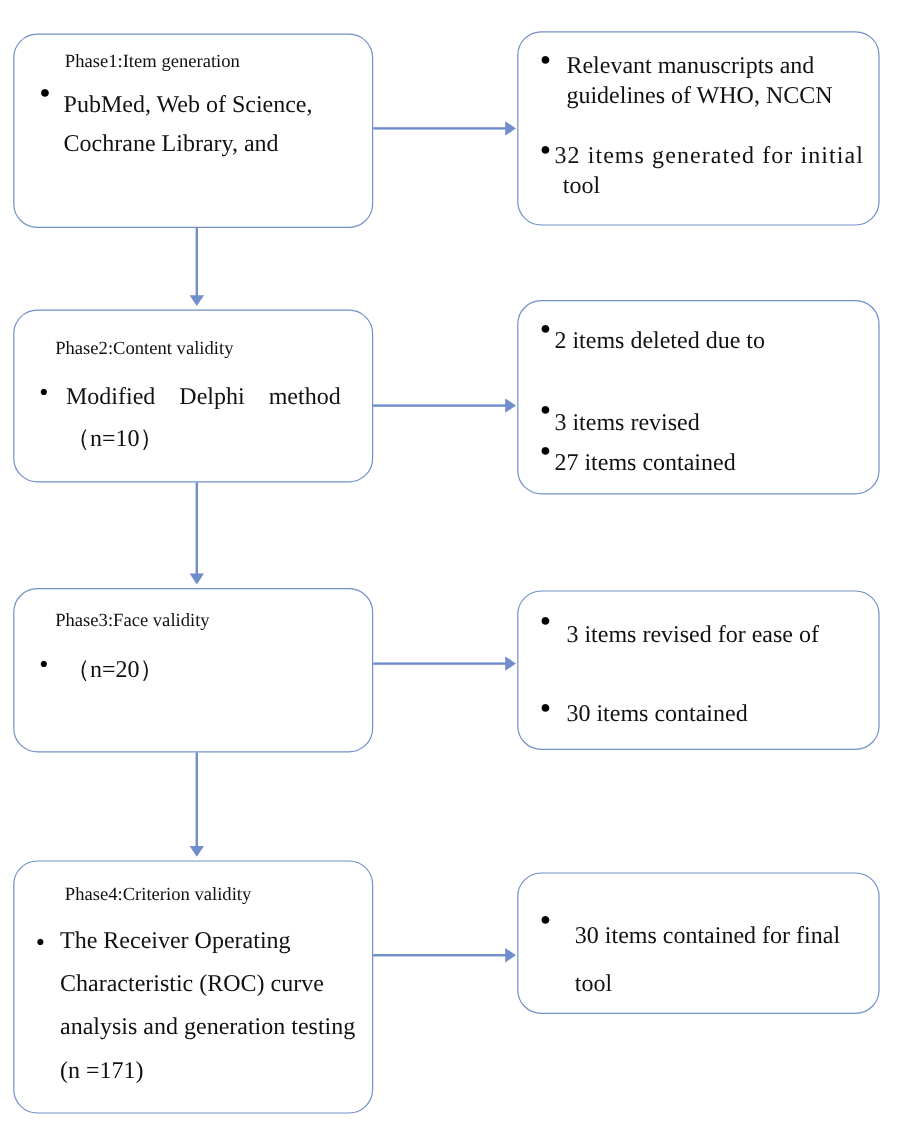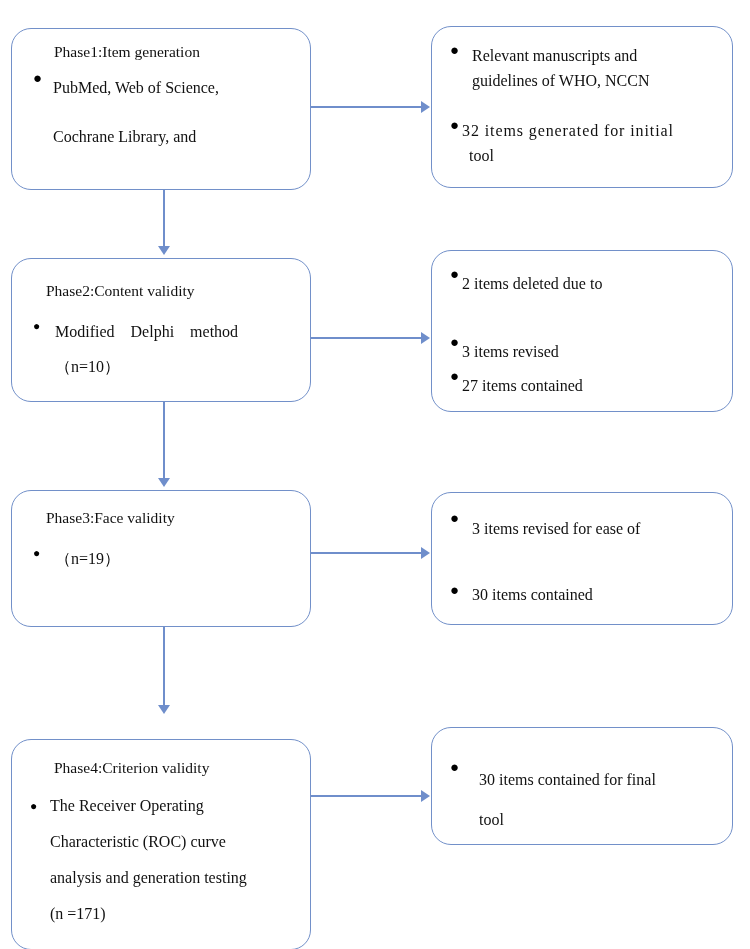--- a/index.html
+++ b/index.html
@@ -32,21 +32,21 @@
     align-items:flex-start;
   }
   .bullet-dot{
     flex:0 0 auto;
     color:#000;
     font-size:15px;
     line-height:1.0;
   }
   .bullet-text{
     flex:1 1 auto;
-    font-size:16px;
+    font-size:20px;
     color:#111;
   }
 
   
   .vline{
     position:absolute;
     width:2px;
     background:#6f8ecb;
   }
   .varrow{
@@ -74,21 +74,21 @@
 
 <div id="stage">
 
   <div class="box" style="left:11px;top:28px;width:300px;height:162px;">
     <div class="title" style="position:absolute;left:42px;top:15px;">Phase1:Item generation</div>
 
     <div class="bullet-row" style="position:absolute;left:21px;top:42px;width:268px;">
       <span class="bullet-dot" style="width:20px;">●</span>
       <span class="bullet-text">
         <span style="display:block;line-height:33px;">PubMed, Web of Science,</span>
-        <span style="display:block;line-height:33px;margin-top:16px;">Cochrane Library, and</span>
+        <span style="display:block;line-height:33px;">Cochrane Library, and</span>
       </span>
     </div>
   </div>
 
   <div class="box" style="left:431px;top:26px;width:302px;height:162px;">
     <div class="bullet-row" style="position:absolute;left:18px;top:16px;width:275px;">
       <span class="bullet-dot" style="width:22px;">●</span>
       <span class="bullet-text">
         <span style="display:block;line-height:25px;">Relevant manuscripts and</span>
         <span style="display:block;line-height:25px;">guidelines of WHO, NCCN</span>
@@ -146,21 +146,21 @@
 
   <div class="vline" style="left:163px;top:402px;height:78px;"></div>
   <div class="varrow" style="left:158px;top:478px;"></div>
 
   <div class="box" style="left:11px;top:490px;width:300px;height:137px;">
     <div class="title" style="position:absolute;left:34px;top:19px;">Phase3:Face validity</div>
 
     <div class="bullet-row" style="position:absolute;left:21px;top:50px;width:272px;">
       <span class="bullet-dot" style="width:22px;font-size:12px;line-height:24px;">●</span>
       <span class="bullet-text">
-        <span style="display:block;line-height:35px;">（n=19）</span>
+        <span style="display:block;line-height:35px;">（n=20）</span>
       </span>
     </div>
   </div>
 
   <div class="box" style="left:431px;top:492px;width:302px;height:133px;">
     <div class="bullet-row" style="position:absolute;left:18px;top:18px;width:275px;">
       <span class="bullet-dot" style="width:22px;">●</span>
       <span class="bullet-text">
         <span style="display:block;line-height:36px;">3 items revised for ease of</span>
       </span>
@@ -171,21 +171,21 @@
       <span class="bullet-text" style="line-height:24px;">30 items contained</span>
     </div>
   </div>
 
   <div class="hline" style="left:311px;top:552px;width:111px;"></div>
   <div class="harrow" style="left:421px;top:547px;"></div>
 
   <div class="vline" style="left:163px;top:627px;height:80px;"></div>
   <div class="varrow" style="left:158px;top:705px;"></div>
 
-  <div class="box" style="left:11px;top:717px;width:300px;height:211px;margin-top:22px;">
+  <div class="box" style="left:11px;top:717px;width:300px;height:211px;">
     <div class="title" style="position:absolute;left:42px;top:20px;">Phase4:Criterion validity</div>
 
     <div class="bullet-row" style="position:absolute;left:18px;top:48px;width:278px;">
       <span class="bullet-dot" style="width:20px;font-size:12px;line-height:36px;">●</span>
       <span class="bullet-text">
         <span style="display:block;line-height:36px;">The Receiver Operating</span>
         <span style="display:block;line-height:36px;">Characteristic (ROC) curve</span>
         <span style="display:block;line-height:36px;">analysis and generation testing</span>
         <span style="display:block;line-height:36px;">(n =171)</span>
       </span>

